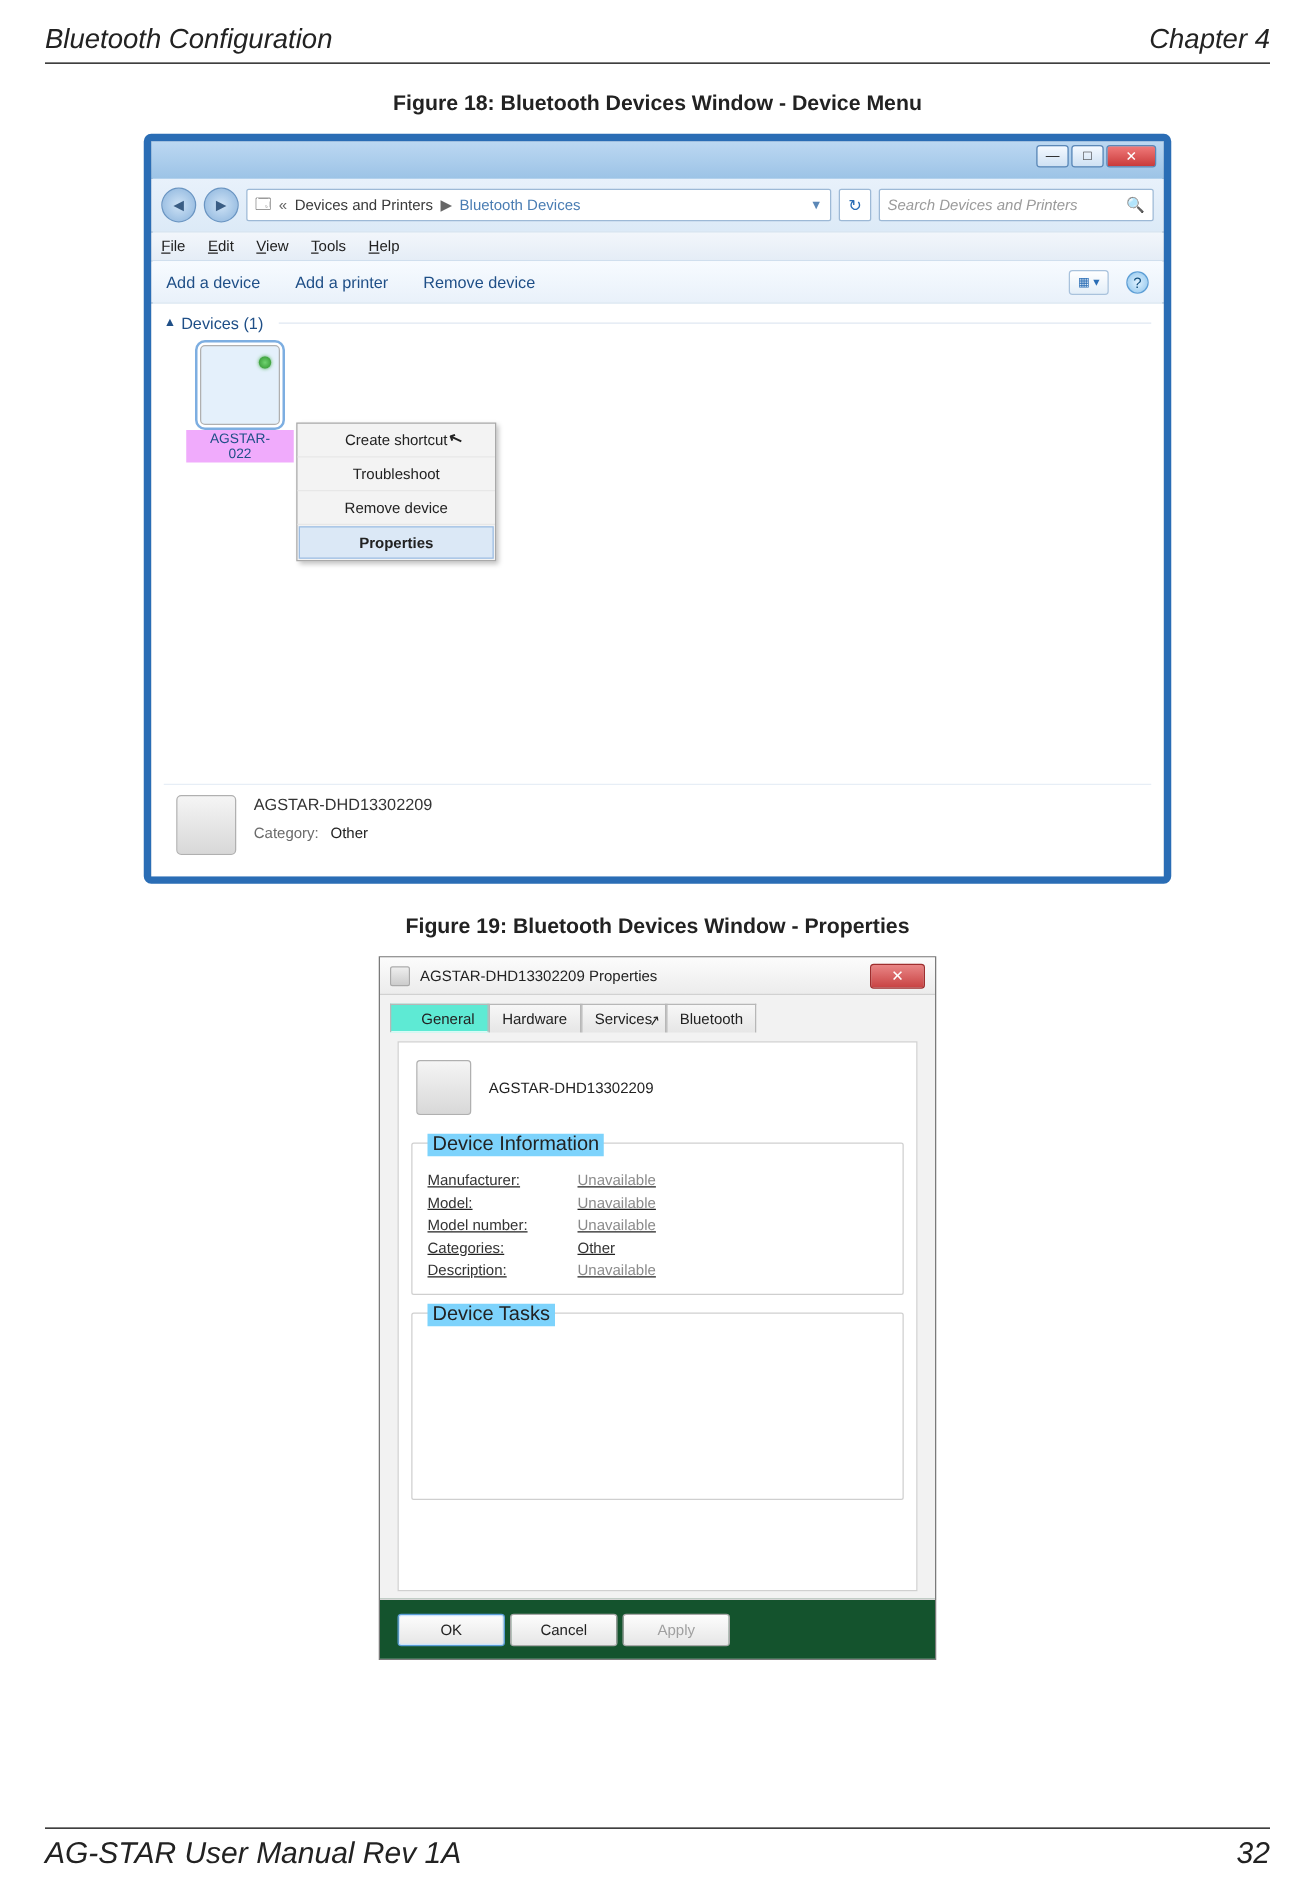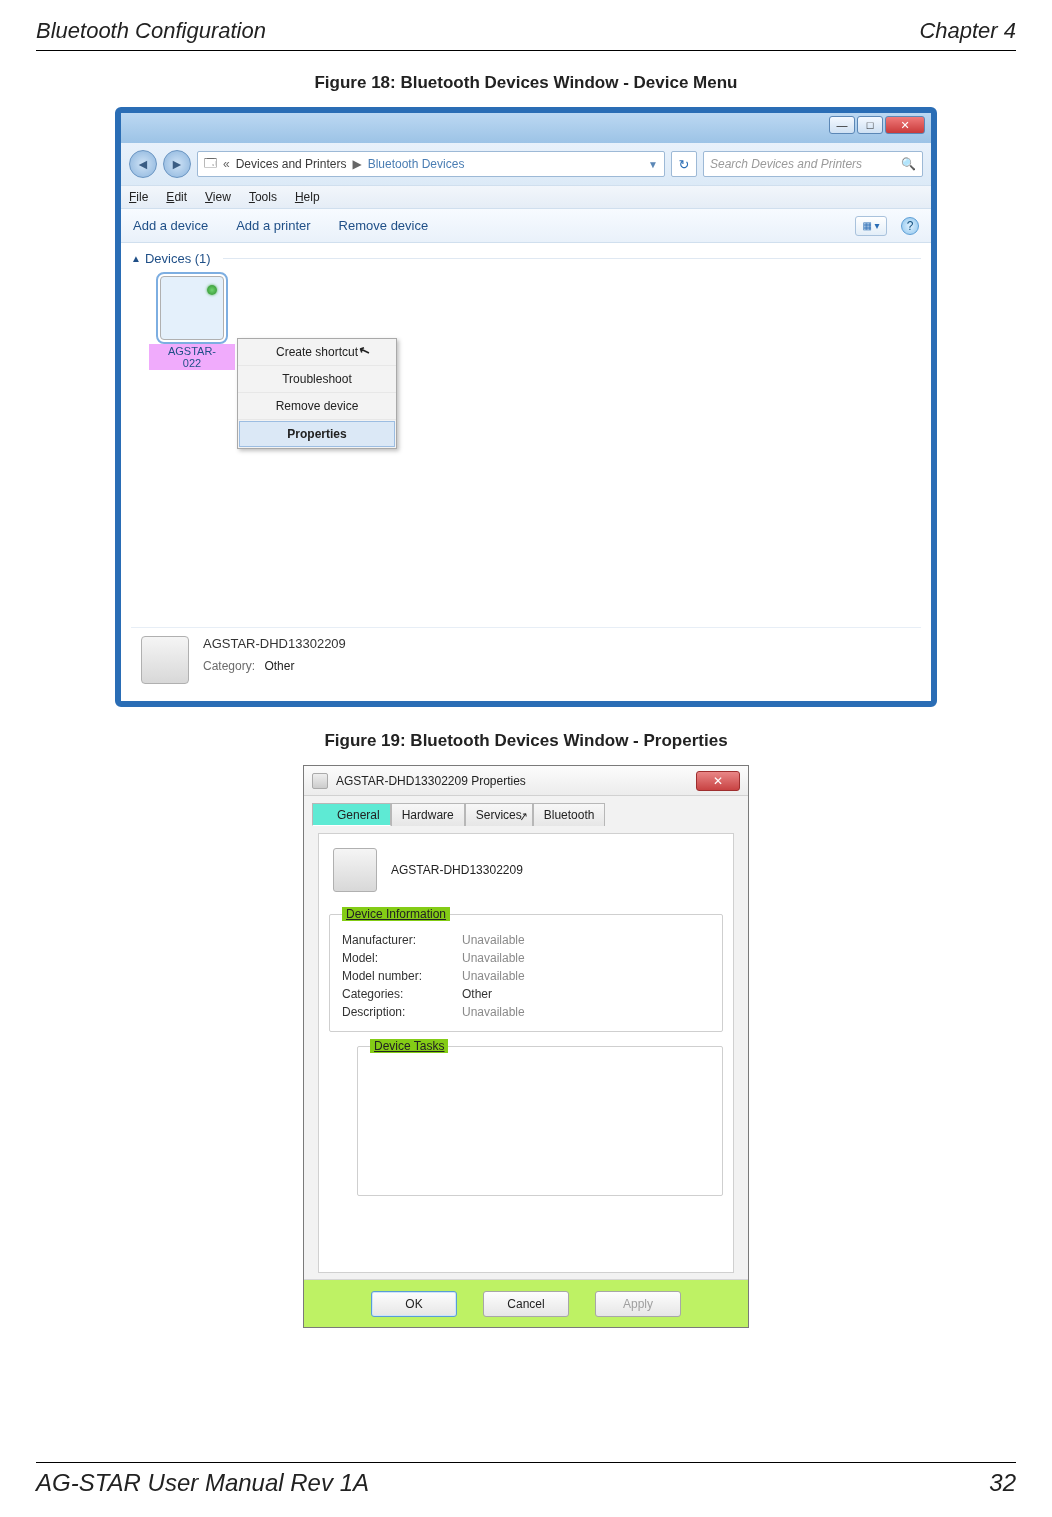--- a/index.html
+++ b/index.html
@@ -78,28 +78,28 @@
   .dlg-close { width:44px; height:20px; background:linear-gradient(#e98686,#c84343); color:#fff; border:1px solid #9e2e2e; border-radius:3px; margin-left:auto; display:flex; align-items:center; justify-content:center; font-size:12px;}
   .dlg-body { padding:8px 10px 10px 10px; background:#fff; margin:6px; border:1px solid #d0d0d0;}
   .tabs { display:flex; gap:0; margin-bottom:8px; }
   .tab { padding:4px 10px 3px; border:1px solid #b7b7b7; border-bottom:none; background:linear-gradient(#f7f7f7,#e6e6e6); font-size:12px; position:relative; top:1px;}
   .tab.active { background:#5eead4; border-bottom:1px solid #fff; z-index:2;padding-left:24px;}
   .tab-cursor { position:relative; }
   .tab-cursor::after{ content:"↖"; position:absolute; right:4px; top:6px; font-size:11px; transform: scaleX(-1) rotate(10deg); }
   .dev-row { display:flex; gap:14px; align-items:center; padding:6px 4px 16px 4px;}
   .dev-ico { width:44px; height:44px; background:linear-gradient(#f5f5f5,#d8d8d8); border:1px solid #b0b0b0; border-radius:3px;}
   .fieldset { border:1px solid #cfcfcf; border-radius:2px; margin:6px 0 14px 0; padding:10px 12px 12px;}
-  .fieldset > .legend{ font-size:12px; position:relative; top:-18px; background:#84cc16; padding:0 4px; display:inline-block;text-decoration:underline;}
-  .fieldset .row { display:flex; margin-top:-6px; margin-bottom:10px; font-size:12px;}
+  .fieldset > .legend{ font-size:16px; position:relative; top:-18px; background:#7dd3fc; padding:0 4px; display:inline-block;}
+  .fieldset .row { display:flex; margin-top:-6px; margin-bottom:10px; font-size:12px;text-decoration:underline;}
   .fieldset .row:last-child{margin-bottom:0;}
   .fieldset .k { width:120px; color:#333;}
   .fieldset .v { color:#8a8a8a;}
   .fieldset .v.dark { color:#333;}
   .tasks-text { font-size:12px; color:#333; margin-top:-8px; line-height:1.35;}
-  .dlg-foot { height:48px; display:flex; align-items:center; justify-content:center; gap:26px; padding:0 14px; border-top:1px solid #d6d6d6; background:#bef264;}
+  .dlg-foot { height:48px; display:flex; align-items:center; justify-content:flex-start; gap:4px; padding:0 14px; border-top:1px solid #d6d6d6; background:#14532d;}
   .btn { width:86px; height:26px; border:1px solid #a7a7a7; border-radius:3px; background:linear-gradient(#fdfdfd,#e6e6e6); font-size:12px; display:flex; align-items:center; justify-content:center;}
   .btn.primary { border:1px solid #5a9cd6; box-shadow:0 0 0 1px #cde5fa inset;}
   .btn.disabled { color:#a0a0a0;}
   .cursor-arrow { position:absolute; font-size:13px; transform: rotate(-20deg);}
 </style>
 </head>
 <body>
 
 <div class="page-top">
   <span>Bluetooth Configuration</span>
@@ -232,21 +232,21 @@
         <div class="row">
             <span class="k">Categories:</span>
             <span class="v dark">Other</span>
           </div>
         <div class="row">
             <span class="k">Description:</span>
             <span class="v">Unavailable</span>
           </div>
       </div>
 
-      <div class="fieldset" style="min-height:150px;margin-left:28px;">
+      <div class="fieldset" style="min-height:150px;">
         <span class="legend">Device Tasks</span>
       </div>
     </div>
   </div>
 
   <div class="dlg-foot">
     <div class="btn primary">OK</div>
     <div class="btn">Cancel</div>
     <div class="btn disabled">Apply</div>
   </div>

